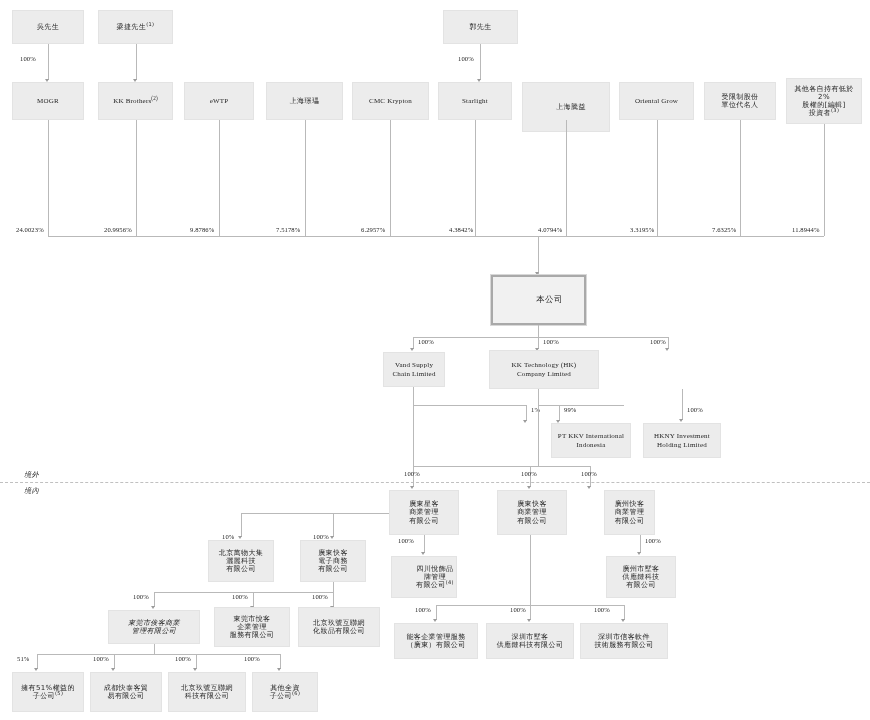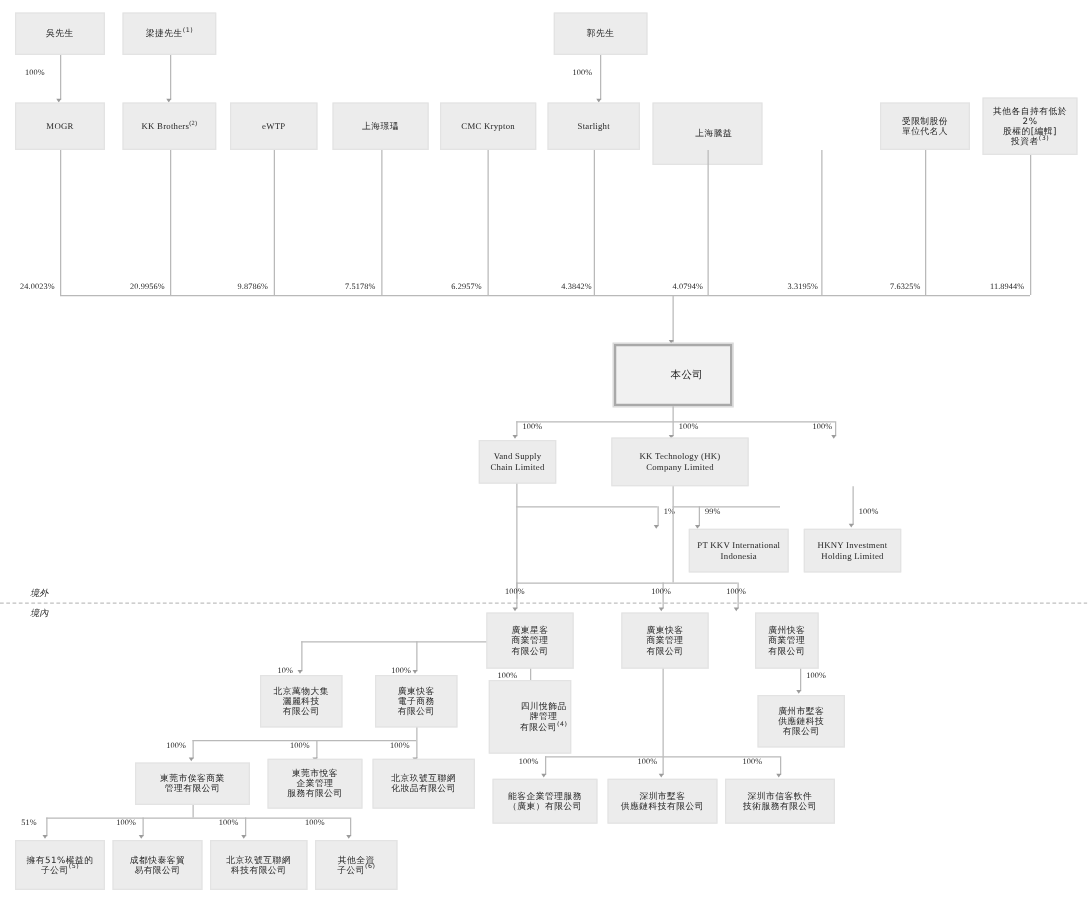--- a/index.html
+++ b/index.html
@@ -149,20 +149,23 @@
   </div>
 
   <div class="box en" style="left:438px; top:82px; width:74px; height:38px;">
     <span class="txt">Starlight</span>
   </div>
 
   <div class="box cn" style="left:522px; top:82px; width:88px; height:50px;padding-left:12px;">
     <span class="txt">上海騰益</span>
   </div>
 
+  <div class="box en" style="left:619px; top:82px; width:75px; height:38px;">
+    <span class="txt">Oriental Grow</span>
+  </div>
 
   <div class="box cn multiline" style="left:704px; top:82px; width:72px; height:38px;">
     <span class="txt" style="white-space:pre-line;">受限制股份
 單位代名人</span>
   </div>
 
   <div class="box cn multiline" style="left:786px; top:78px; width:76px; height:46px;">
     <span class="txt">
       <span style="white-space:pre-line;">其他各自持有低於2%
 股權的[編輯]
@@ -313,21 +316,21 @@
   <div class="box cn" style="left:300px; top:540px; width:66px; height:42px;">
     <span class="txt" style="white-space:pre-line;">廣東快客
 電子商務
 有限公司</span>
   </div>
 
   <div class="ln vl" style="left:424px; top:535px; height:18px;"></div>
   <div class="arrow" style="left:421.4px; top:552px;"></div>
   <div class="pct" style="left:398px; top:537px;">100%</div>
 
-  <div class="box cn" style="left:391px; top:544px; width:66px; height:59px;padding-left:24px;">
+  <div class="box cn" style="left:391px; top:556px; width:66px; height:42px;padding-left:24px;">
     <span class="txt">
       <span style="white-space:pre-line;">四川悅飾品
 牌管理
 有限公司</span><sup>(4)</sup>
     </span>
   </div>
 
   <div class="ln vl" style="left:640px; top:535px; height:18px;"></div>
   <div class="arrow" style="left:637.4px; top:552px;"></div>
   <div class="pct" style="left:645px; top:537px;">100%</div>
@@ -347,21 +350,21 @@
 
   <div class="ln vl" style="left:253px; top:592px; height:15px;"></div>
   <div class="arrow" style="left:250.4px; top:606px;"></div>
   <div class="pct" style="left:232px; top:593px;">100%</div>
 
   <div class="ln vl" style="left:333px; top:592px; height:15px;"></div>
   <div class="arrow" style="left:330.4px; top:606px;"></div>
   <div class="pct" style="left:312px; top:593px;">100%</div>
 
   <div class="box cn" style="left:108px; top:610px; width:92px; height:34px;">
-    <span class="txt" style="white-space:pre-line;">東莞市俟客商業
+    <span class="txt" style="white-space:pre-line;font-style:italic;">東莞市俟客商業
 管理有限公司</span>
   </div>
 
   <div class="box cn" style="left:214px; top:607px; width:76px; height:40px;">
     <span class="txt" style="white-space:pre-line;">東莞市悅客
 企業管理
 服務有限公司</span>
   </div>
 
   <div class="box cn" style="left:298px; top:607px; width:82px; height:40px;">

